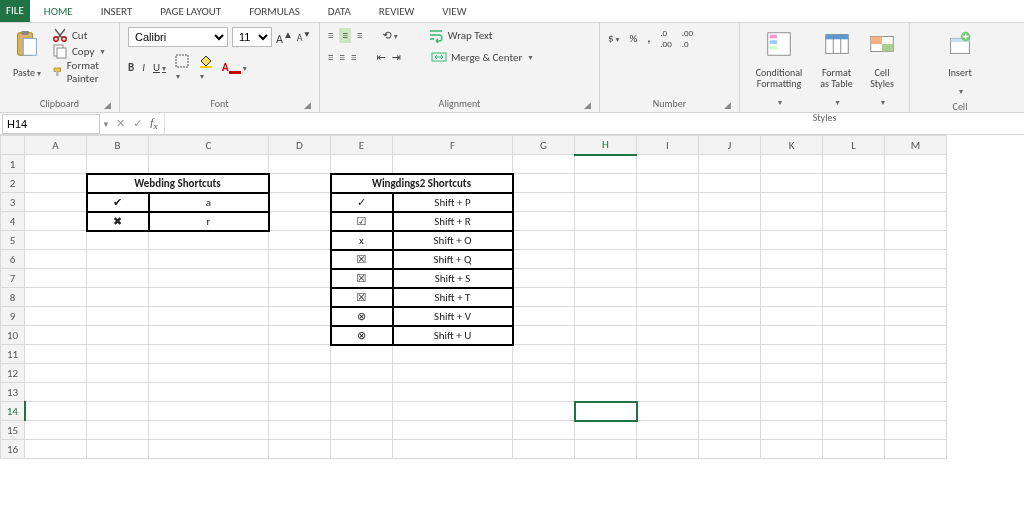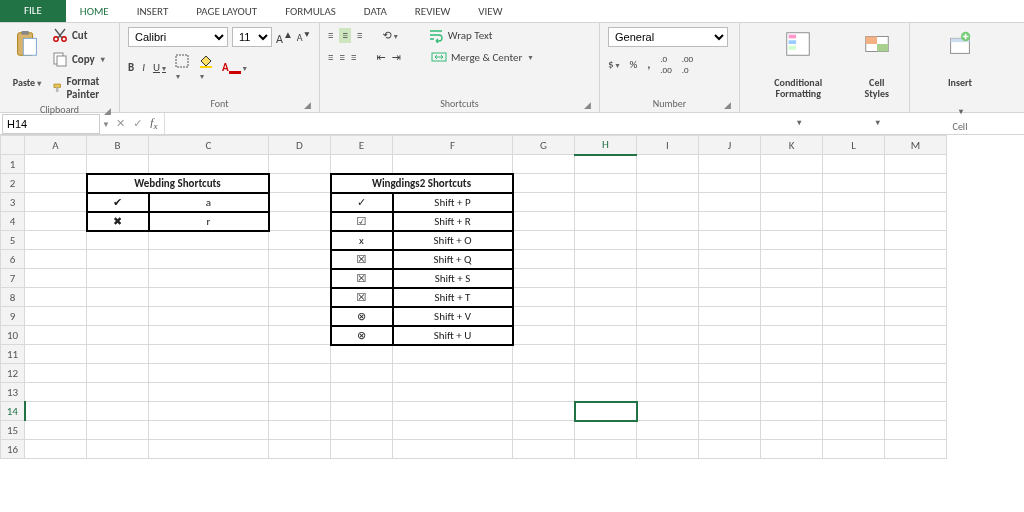--- a/index.html
+++ b/index.html
@@ -1,36 +1,36 @@
 <!DOCTYPE html>
 <html><head>
 <meta charset="utf-8">
 <style>
   * { box-sizing: border-box; margin: 0; padding: 0; }
   body { font-family: "Segoe UI", Calibri, sans-serif; font-size: 11px; background: #fff; color: #444; width: 1024px; height: 512px; overflow: hidden; user-select: none; }
 
   
   .tabs { display: flex; align-items: stretch; height: 22px; background: #fff; }
-  .tab-file { background: #217346; color: #fff; padding: 4px 24px; font-size: 11px; }
+  .tab-file { background: #217346; color: #fff; padding: 4px 6px; font-size: 11px; }
   .tab { padding: 4px 14px; color: #444; font-size: 11px; border-top: 1px solid transparent; }
   .tab.active { color: #217346; border-bottom: 1px solid #fff; position: relative; }
   .tab.active::after { content:""; position:absolute; left:0; right:0; bottom:-1px; height:1px; background:#fff; }
   hr.tabline { border: none; border-bottom: 1px solid #d4d4d4; }
 
   
   .ribbon { display: flex; background: #f3f3f3; border-bottom: 1px solid #d4d4d4; height: 90px; }
   .group { border-right: 1px solid #d4d4d4; padding: 4px 8px 2px; display: flex; flex-direction: column; justify-content: space-between; align-items: center; position: relative; }
   .group-title { font-size: 10px; color: #666; text-align: center; padding-top: 2px; width: 100%; position: relative; }
   .dlaunch { position: absolute; right: 0; bottom: 0; font-size: 9px; color: #888; }
   .row { display: flex; align-items: center; gap: 4px; }
   .col { display: flex; flex-direction: column; gap: 2px; }
   .btn, .sel { background: #fff0; border: none; font-size: 11px; display: inline-flex; align-items: center; gap: 2px; padding: 1px 2px; }
   select.sel { background:#fff; border:1px solid #bbb; height:20px; font-size:11px; }
   .ribbon svg { display:block; }
-  .bigbtn { display:flex; flex-direction:column; align-items:center; gap:18px; padding:2px 4px; font-size:11px;font-weight:bold; }
+  .bigbtn { display:flex; flex-direction:column; align-items:center; gap:8px; padding:2px 4px; font-size:11px; }
   .bigbtn small { font-size:10px; line-height:11px; text-align:center; display:block; }
   .ico { width:16px; height:16px; }
   .ico32 { width:30px; height:30px; }
   .dd::after { content:"▾"; font-size:8px; color:#666; margin-left:2px; }
 
   
   .fbarrow { display:flex; align-items:center; height:22px; border-bottom:1px solid #d4d4d4; }
   .namebox { width:98px; border:1px solid #ccc; height:20px; margin:1px 2px; padding:2px 4px; font-size:11px; background:#fff; }
   .fx-controls { display:flex; align-items:center; gap:8px; padding:0 6px; color:#999; }
   .fx-controls .fx { font-style:italic; color:#555;font-family:Liberation Serif, serif; }
@@ -71,21 +71,21 @@
   <div class="group" style="width:120px">
     <div class="row" style="align-items:flex-start; gap:6px; width:100%;">
       <div class="bigbtn">
         <svg class="ico32" viewBox="0 0 32 32">
             <rect x="6" y="4" width="16" height="24" rx="2" fill="#d9b36c" stroke="#a67c00"></rect>
             <rect x="10" y="2" width="8" height="4" rx="1" fill="#888"></rect>
             <rect x="12" y="10" width="14" height="18" fill="#fff" stroke="#7aa3cc"></rect>
           </svg>
         <small class="dd">Paste</small>
       </div>
-      <div class="col" style="gap:8px;font-weight:bold;">
+      <div class="col" style="gap:0;">
         <div class="row">
           <svg class="ico" viewBox="0 0 16 16">
               <circle cx="4" cy="12" r="2.2" fill="none" stroke="#c00" stroke-width="1.4"></circle>
               <circle cx="12" cy="12" r="2.2" fill="none" stroke="#c00" stroke-width="1.4"></circle>
               <path d="M3 2l7 9M13 2l-7 9" stroke="#555" stroke-width="1.3"></path>
             </svg>
           <span>Cut</span>
         </div>
         <div class="row dd">
           <svg class="ico" viewBox="0 0 16 16">
@@ -161,26 +161,25 @@
         <span style="width:18px"></span>
         <span class="row dd">
             <svg class="ico" viewBox="0 0 16 16">
               <rect x="1" y="4" width="14" height="8" fill="none" stroke="#3b7"></rect>
               <path d="M4 8h8M4 8l2-2M4 8l2 2M12 8l-2-2M12 8l-2 2" stroke="#3b7" fill="none"></path>
             </svg>
             <span>Merge &amp; Center</span>
           </span>
       </div>
     </div>
-    <div class="group-title"><span>Shortcuts</span><span class="dlaunch">◢</span></div>
+    <div class="group-title"><span>Alignment</span><span class="dlaunch">◢</span></div>
   </div>
 
   <div class="group" style="width:140px">
     <div class="col" style="gap:6px; width:100%;">
-      <select class="sel" style="width:120px"><option>General</option></select>
       <div class="row" style="gap:10px;">
         <span class="dd">$</span>
         <span>%</span>
         <span><b>,</b></span>
         <span style="font-size:9px;">.0<br>.00</span>
         <span style="font-size:9px;">.00<br>.0</span>
       </div>
     </div>
     <div class="group-title"><span>Number</span><span class="dlaunch">◢</span></div>
   </div>
@@ -191,27 +190,37 @@
         <svg class="ico32" viewBox="0 0 32 32">
             <rect x="4" y="4" width="24" height="24" fill="#fff" stroke="#888"></rect>
             <rect x="6" y="6" width="8" height="4" fill="#f9c"></rect> 
             <rect x="6" y="12" width="8" height="4" fill="#9cf"></rect>
             <rect x="6" y="18" width="8" height="4" fill="#cfc"></rect>
           </svg>
         <small><span>Conditional Formatting</span></small>
       </div>
       <div class="bigbtn dd">
         <svg class="ico32" viewBox="0 0 32 32">
+            <rect x="4" y="6" width="24" height="20" fill="#fff" stroke="#888"></rect>
+            <rect x="4" y="6" width="24" height="5" fill="#5b9bd5"></rect>
+            <line x1="12" y1="6" x2="12" y2="26" stroke="#888"></line>
+            <line x1="20" y1="6" x2="20" y2="26" stroke="#888"></line>
+          </svg>
+        <small><span>Format as Table</span></small>
+      </div>
+      <div class="bigbtn dd">
+        <svg class="ico32" viewBox="0 0 32 32">
             <rect x="4" y="8" width="24" height="16" fill="#fff" stroke="#888"></rect>
             <rect x="4" y="8" width="12" height="8" fill="#f4b183"></rect>
             <rect x="16" y="16" width="12" height="8" fill="#a9d08e"></rect>
           </svg>
         <small><span>Cell Styles</span></small>
       </div>
     </div>
+    <div class="group-title">Styles</div>
   </div>
 
   <div class="group" style="width:100px; border-right:none;">
     <div class="row" style="gap:4px;">
       <div class="bigbtn dd">
         <svg class="ico32" viewBox="0 0 32 32">
             <rect x="6" y="10" width="20" height="16" fill="#fff" stroke="#888"></rect>
             <rect x="6" y="10" width="20" height="4" fill="#cde"></rect>
             <circle cx="22" cy="8" r="5" fill="#7c7"></circle>
             <path d="M22 5v6M19 8h6" stroke="#fff" stroke-width="1.6"></path>

